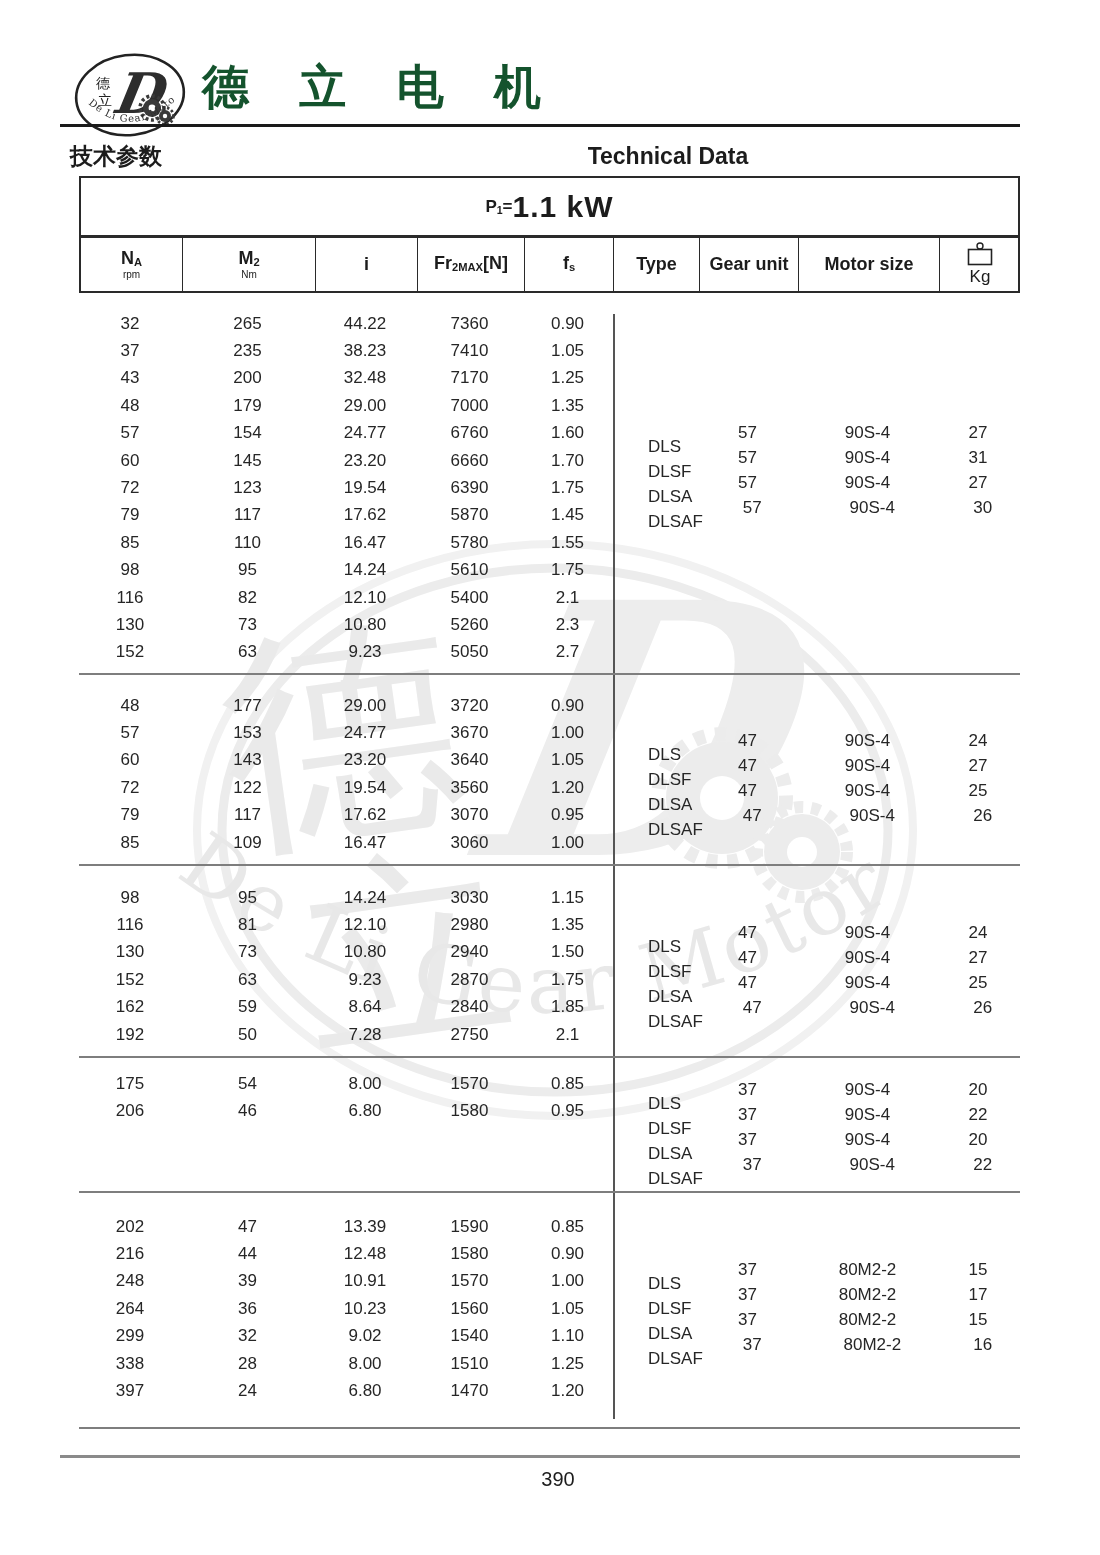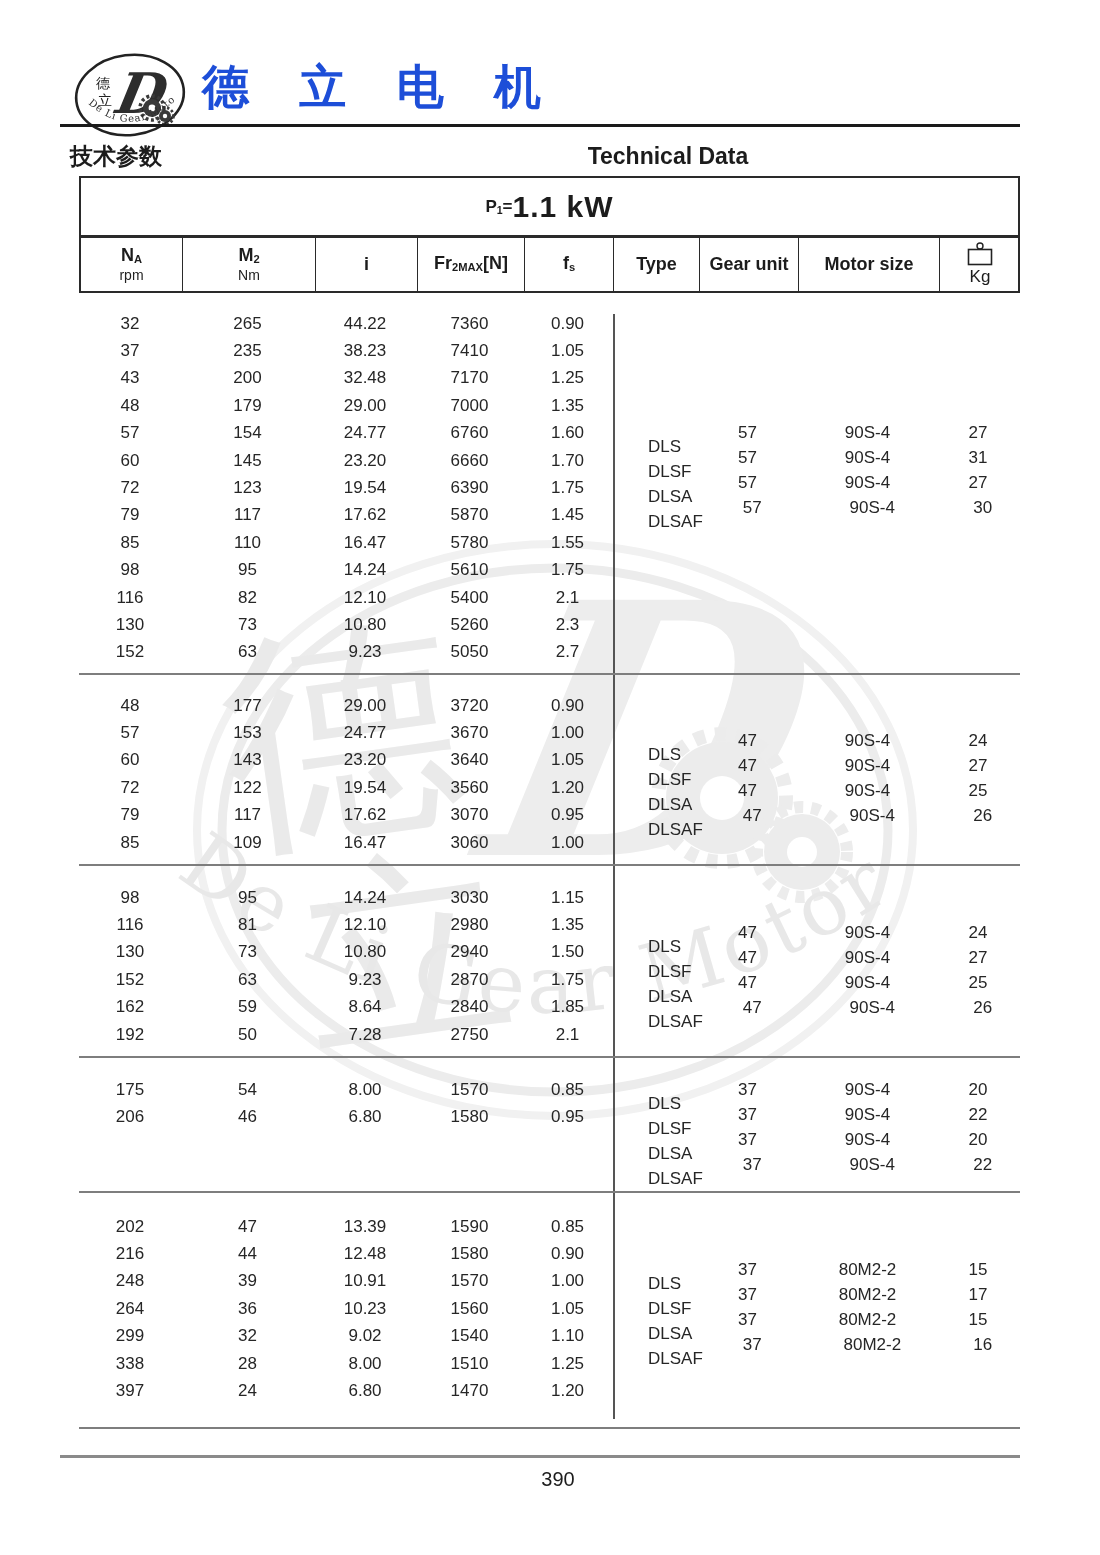--- a/index.html
+++ b/index.html
@@ -4,21 +4,21 @@
 <style>
   html,body{margin:0;padding:0;background:#d7d7d7;}
   .sheet{
     position:relative;width:1100px;height:1555px;margin:0 auto;background:#ffffff;
     font-family:"Liberation Sans", sans-serif;color:#1c1c1c;overflow:hidden;
   }
   
   .logo{position:absolute;left:72px;top:50px;}
   .brand{
     position:absolute;left:202px;top:56px;font-size:47px;font-weight:bold;
-    font-family:"DejaVu Serif", serif;letter-spacing:17px;color:#1d4ed8;
+    font-family:"DejaVu Serif", serif;letter-spacing:17px;color:#14532d;
   }
   .toprule{position:absolute;left:60px;top:124px;width:960px;height:3px;background:#1a1a1a;}
   .sec-cn{position:absolute;left:70px;top:141px;font-size:23px;font-weight:bold;}
   .sec-en{position:absolute;left:668px;top:143px;transform:translateX(-50%);font-size:23px;font-weight:bold;}
   
   .power-box{
     position:absolute;left:79px;top:176px;width:941px;height:62px;border:2px solid #2a2a2a;
     box-sizing:border-box;display:flex;align-items:center;justify-content:center;
   }
   .p-small{font-size:17px;font-weight:bold;letter-spacing:0;}
@@ -28,21 +28,21 @@
   .thead{
     position:absolute;left:79px;top:235px;width:941px;height:58px;border:2px solid #2a2a2a;
     box-sizing:border-box;display:flex;
   }
   .hcell{
     border-right:1.7px solid #2a2a2a;box-sizing:border-box;display:flex;flex-direction:column;
     align-items:center;justify-content:center;line-height:1.15;
   }
   .hcell:last-child{border-right:none;}
   .hmain{font-size:18px;font-weight:bold;}
-  .hunit{font-size:14px;color:#222;}
+  .hunit{font-size:10px;color:#222;}
   .kgcell{justify-content:center;}
   .hkg{font-size:17px;margin-top:1px;}
   .c0{flex:0 0 102px;} .c1{flex:0 0 133px;} .c2{flex:0 0 102px;} .c3{flex:0 0 107px;}
   .c4{flex:0 0 89px;}  .c5{flex:0 0 86px;}  .c6{flex:0 0 99px;}  .c7{flex:0 0 141px;} .c8{flex:0 0 80px;}
   
   .data-area{position:absolute;left:79px;top:300px;width:941px;}
   .vdivider{position:absolute;left:534px;top:14px;bottom:10px;width:1.7px;background:#555;}
   .block{position:relative;border-bottom:2px solid #7e7e7e;box-sizing:border-box;}
   .rows{box-sizing:border-box;}
   .drow{display:flex;height:27.4px;align-items:center;}
@@ -414,21 +414,21 @@
           </div>
           <div class="trow">
             <div class="tcell ct0">DLSAF</div>
             <div class="tcell ct1">47</div>
             <div class="tcell ct2">90S-4</div>
             <div class="tcell ct3">26</div>
           </div>
         </div>
       </div>
       <div class="block" style="height: 135px;">
-        <div class="rows" style="padding-top: 18px;">
+        <div class="rows" style="padding-top: 12px;">
           <div class="drow">
             <div class="dcell c0">175</div>
             <div class="dcell c1">54</div>
             <div class="dcell c2">8.00</div>
             <div class="dcell c3">1570</div>
             <div class="dcell c4">0.85</div>
           </div>
           <div class="drow">
             <div class="dcell c0">206</div>
             <div class="dcell c1">46</div>

